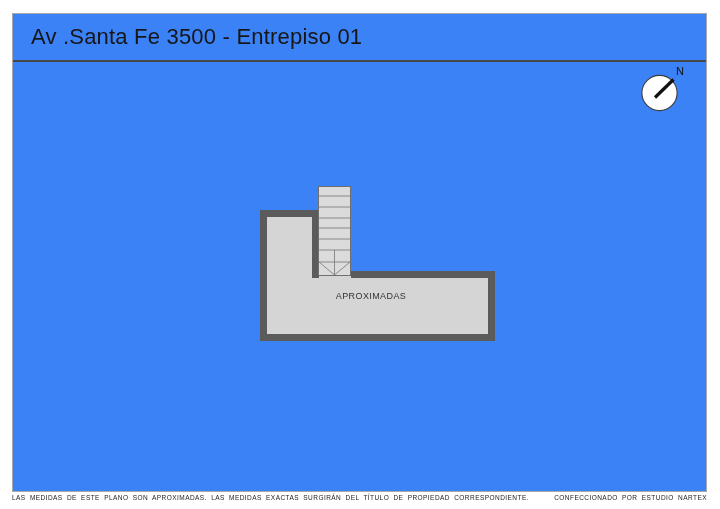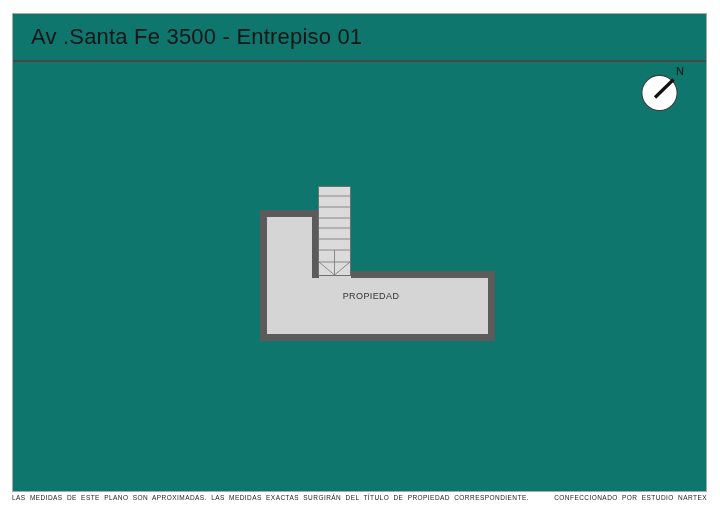--- a/index.html
+++ b/index.html
@@ -10,21 +10,21 @@
     font-family: "Liberation Sans", sans-serif;
     overflow: hidden;
   }
 
   
   .frame {
     position: absolute;
     left: 12px; top: 13px;
     width: 695px; height: 479px;
     border: 1px solid #a9a9a9;
-    background: #0f766e;
+    background: #3b82f6;
     padding-left: 48px;
   }
 
   
   .title-band {
     position: absolute;
     left: 0; top: 0;
     width: 100%; height: 48px;
     border-bottom: 2px solid #474747;
     display: flex;
@@ -140,20 +140,20 @@
       <line x1="0" y1="53" x2="33" y2="53"></line>
       <line x1="0" y1="64" x2="33" y2="64"></line>
       <line x1="0" y1="76" x2="33" y2="76"></line>
       <line x1="16.5" y1="64" x2="16.5" y2="89"></line>
       <line x1="1" y1="76" x2="16.5" y2="89"></line>
       <line x1="32" y1="76" x2="16.5" y2="89"></line>
     </g>
   </svg>
 
   <div class="room-label">
-    <div>PROPIEDAD</div>
+    <div>APROXIMADAS</div>
   </div>
 </div>
 
 <div class="footer">
   <span>LAS MEDIDAS  DE ESTE PLANO SON APROXIMADAS. LAS MEDIDAS EXACTAS SURGIRÁN DEL TÍTULO DE PROPIEDAD CORRESPONDIENTE.</span>
   <span>CONFECCIONADO POR ESTUDIO NARTEX</span>
 </div>
 
 </body></html>

